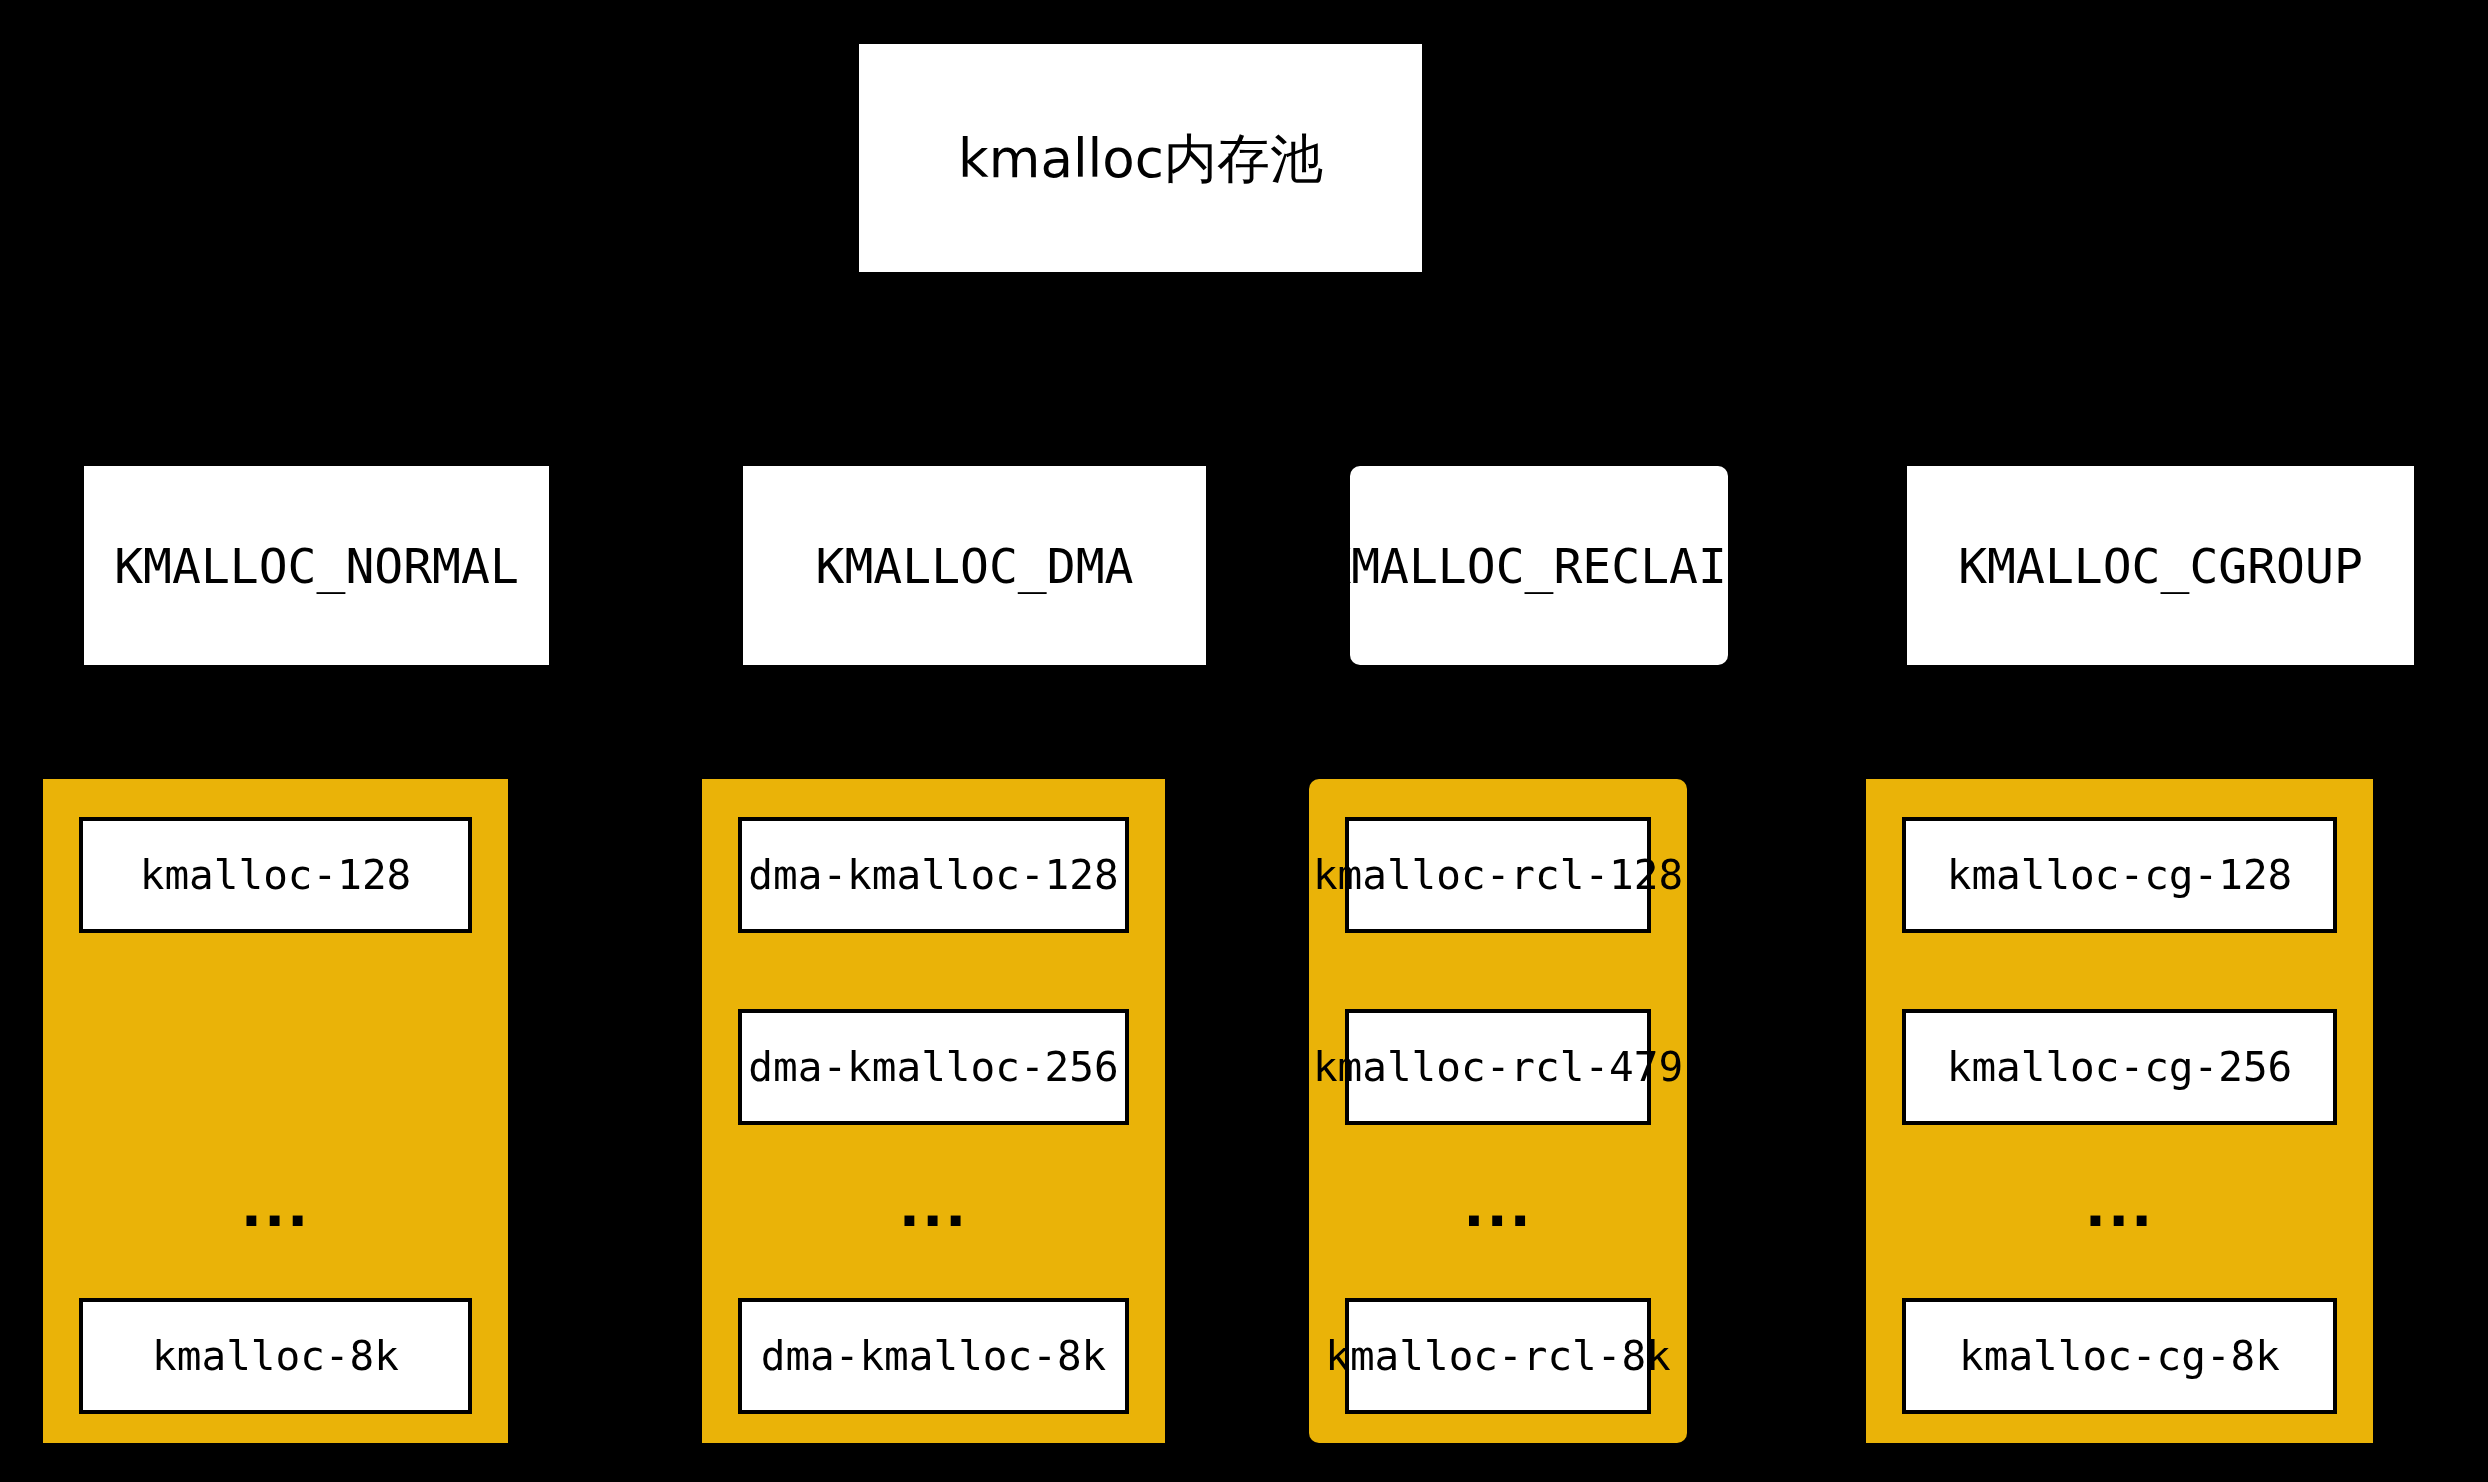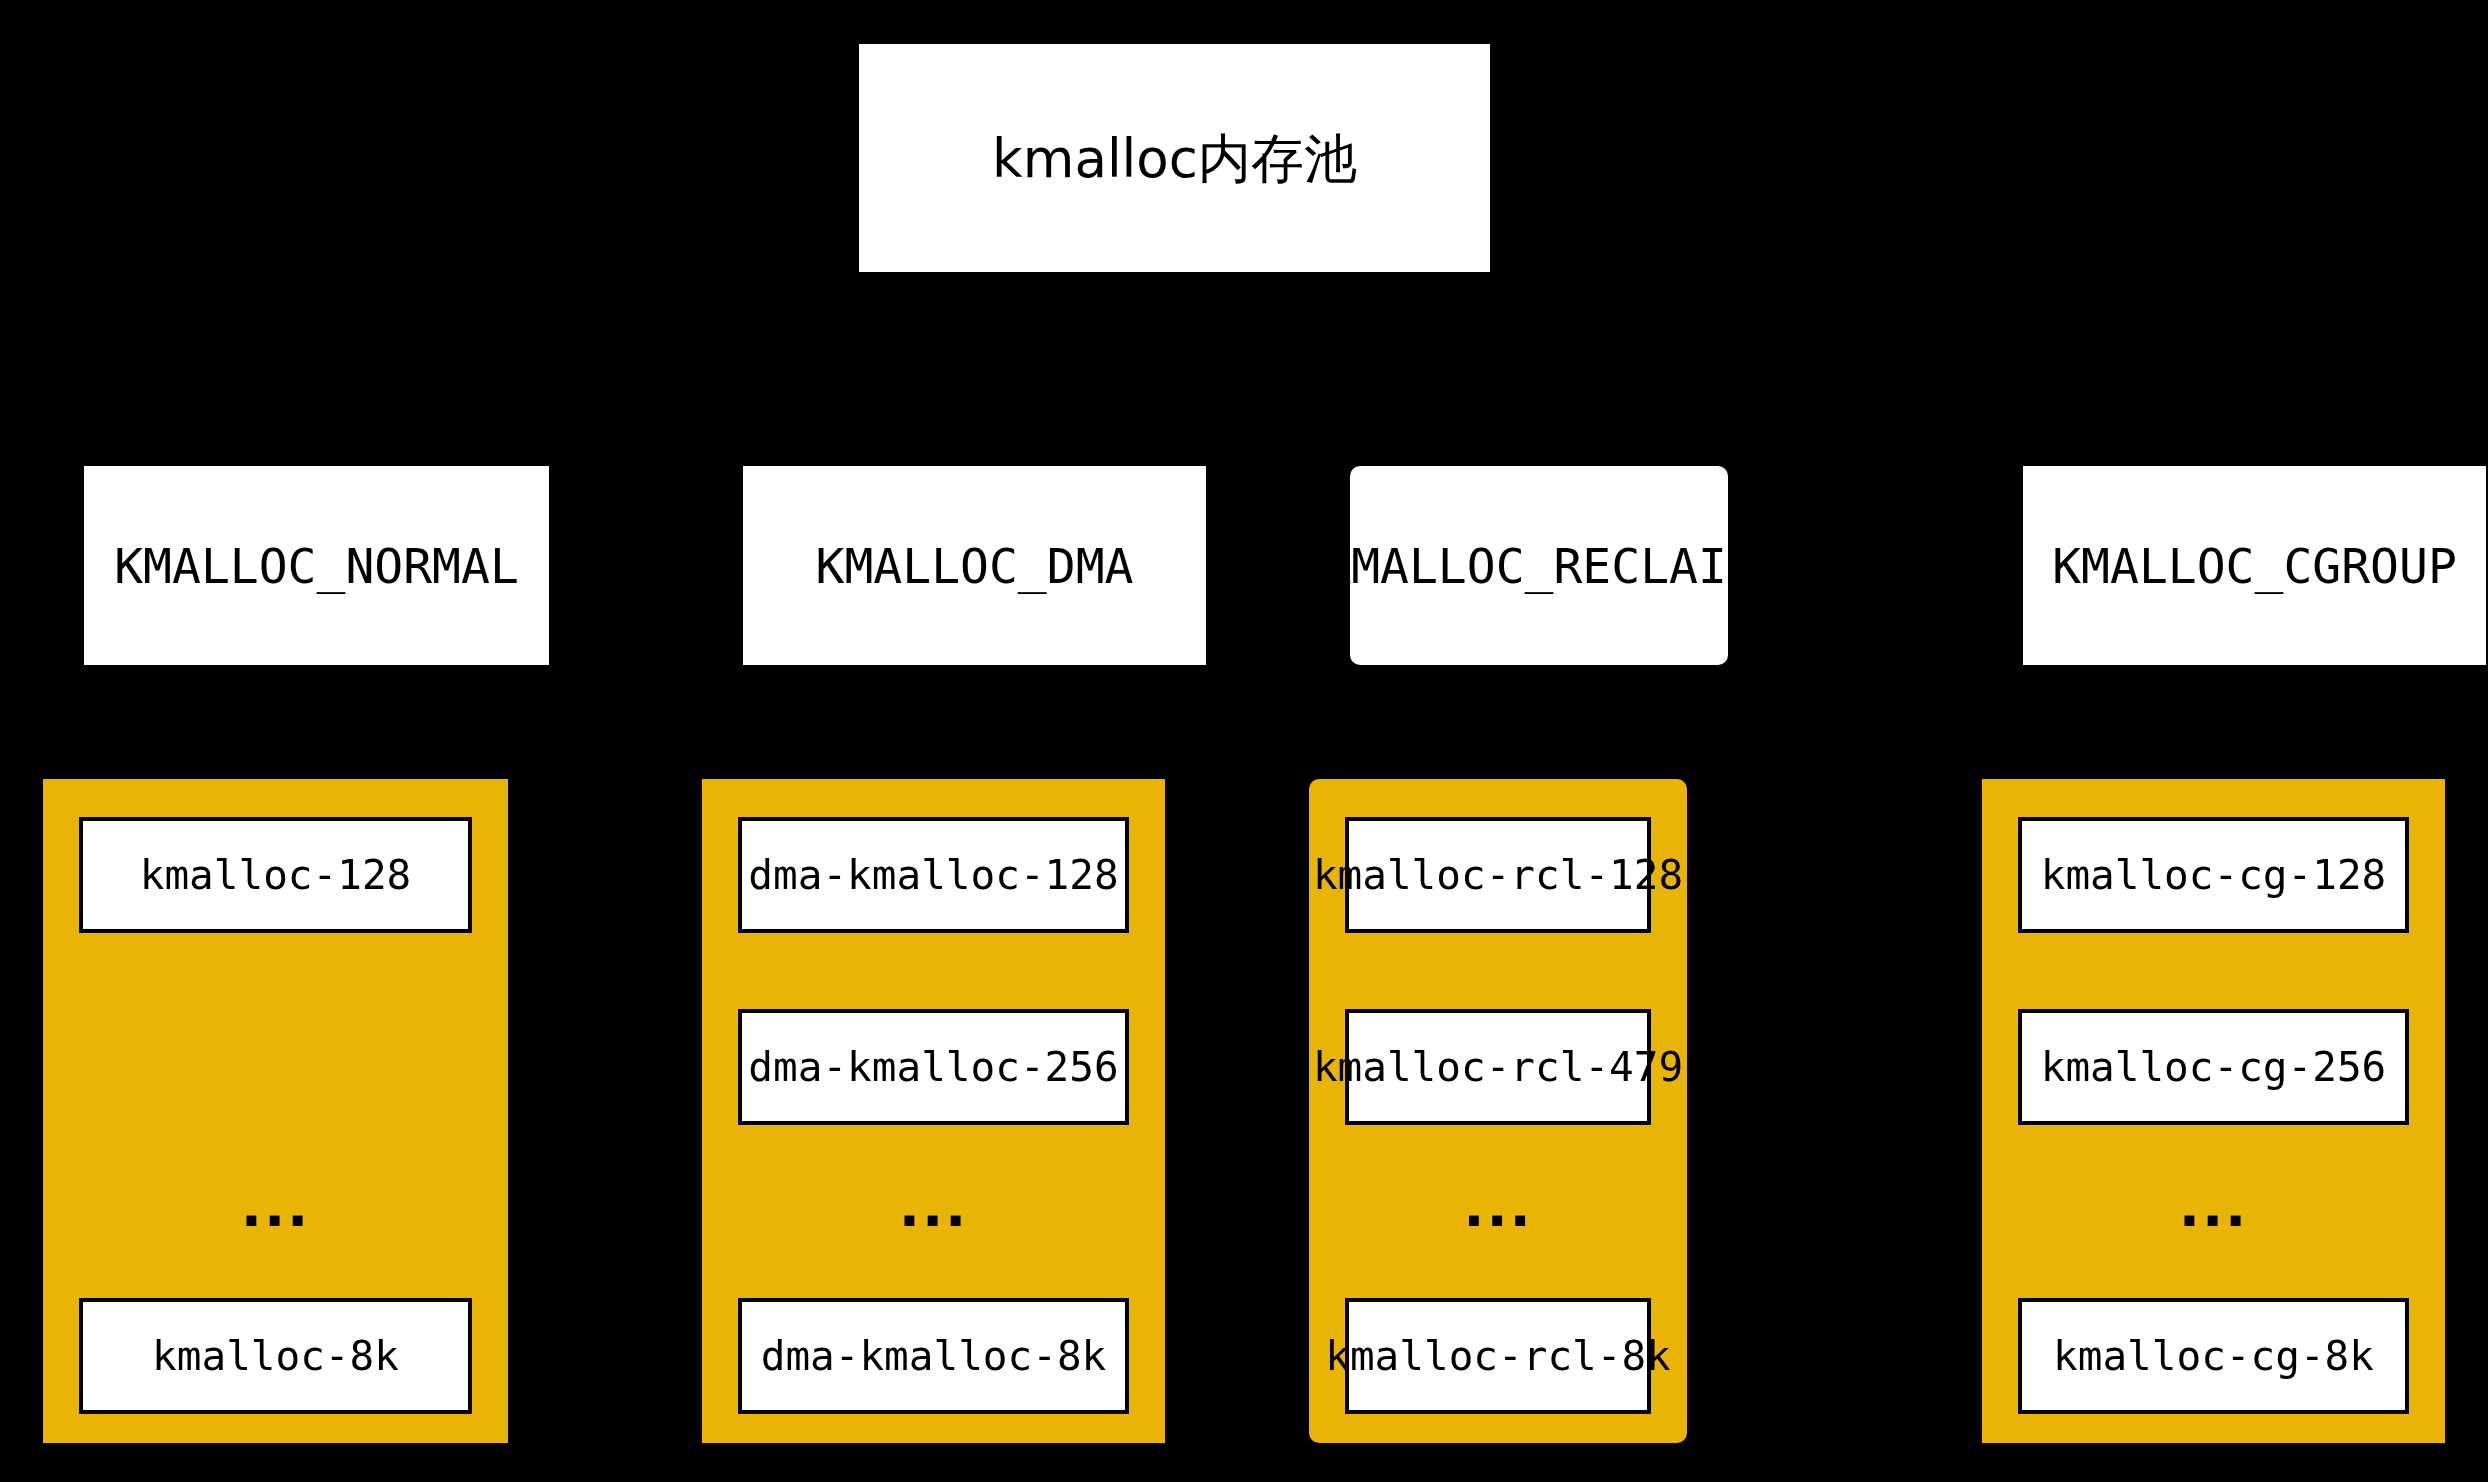--- a/index.html
+++ b/index.html
@@ -19,21 +19,21 @@
     width: 2488px;
     height: 1483px;
     background: #000000;
   }
 
   
   .root-box {
     position: absolute;
     left: 859px;
     top: 44px;
-    width: 631px;
+    width: 563px;
     height: 228px;
     background: #ffffff;
     display: flex;
     align-items: center;
     justify-content: center;
     box-sizing: border-box;
   }
   .root-label {
     font-family: "DejaVu Sans", "Liberation Sans", sans-serif;
     font-size: 53px;
@@ -122,21 +122,21 @@
     font-weight: bold;
     color: #000000;
     letter-spacing: 1.9px;
     line-height: 1;
   }
 
   
   .col-0 { left: 43px;   width: 465px; }
   .col-1 { left: 702px;  width: 463px; }
   .col-2 { left: 1309px; width: 378px; border-radius: 10px; }
-  .col-3 { left: 1982px; width: 463px; }
+  .col-3 { left: 1866px; width: 507px; }
 </style>
 </head>
 <body>
 
 <div id="canvas">
 
   <svg class="connector-layer" viewBox="0 0 2564 1528" width="2488" height="1483" xmlns="http://www.w3.org/2000/svg">
     <g stroke="#000000" stroke-width="5" fill="none">
       <path d="M 1210 280 L 1210 380 L 283 380 L 283 480"></path>
       <path d="M 1210 280 L 1210 380 L 961 380 L 961 480"></path>

